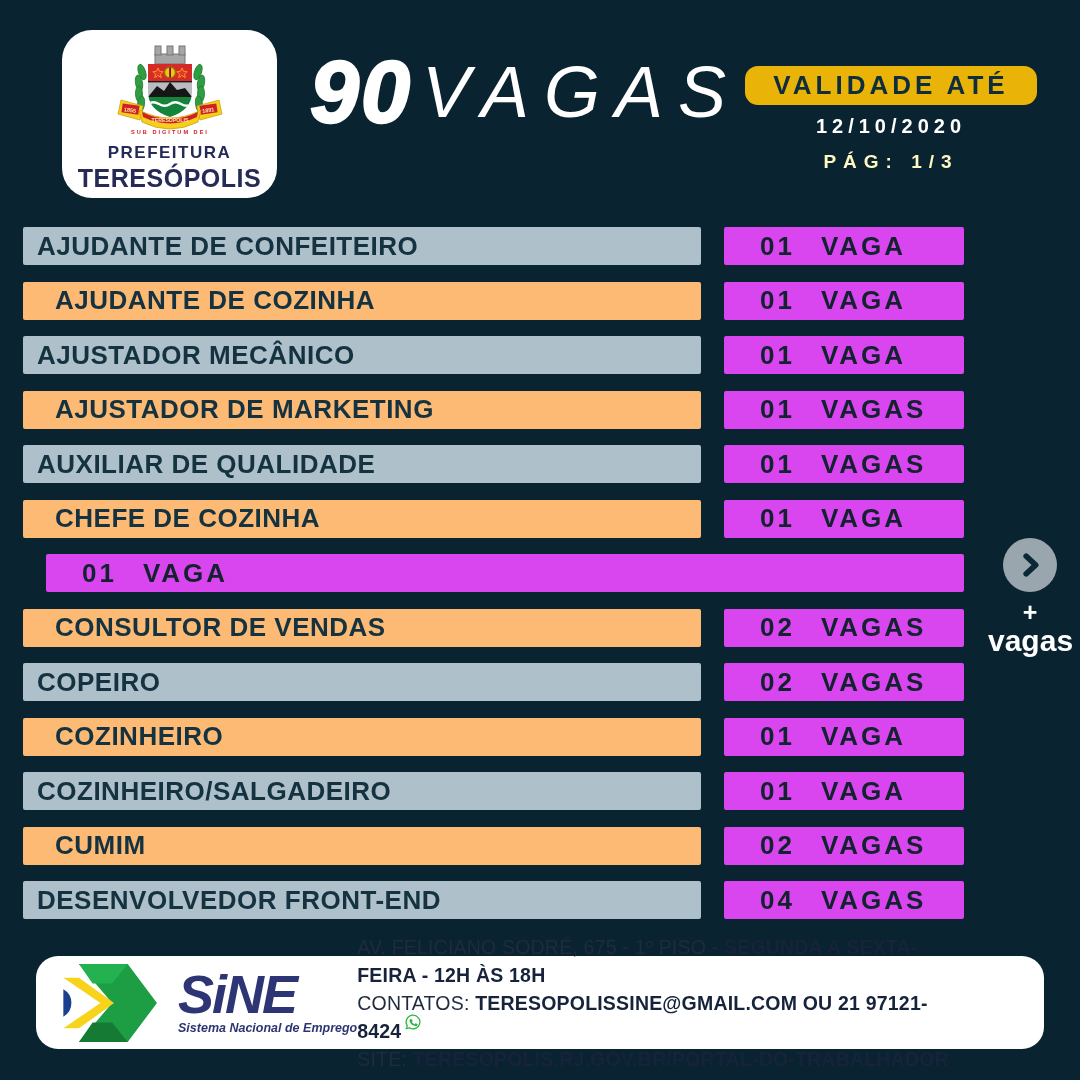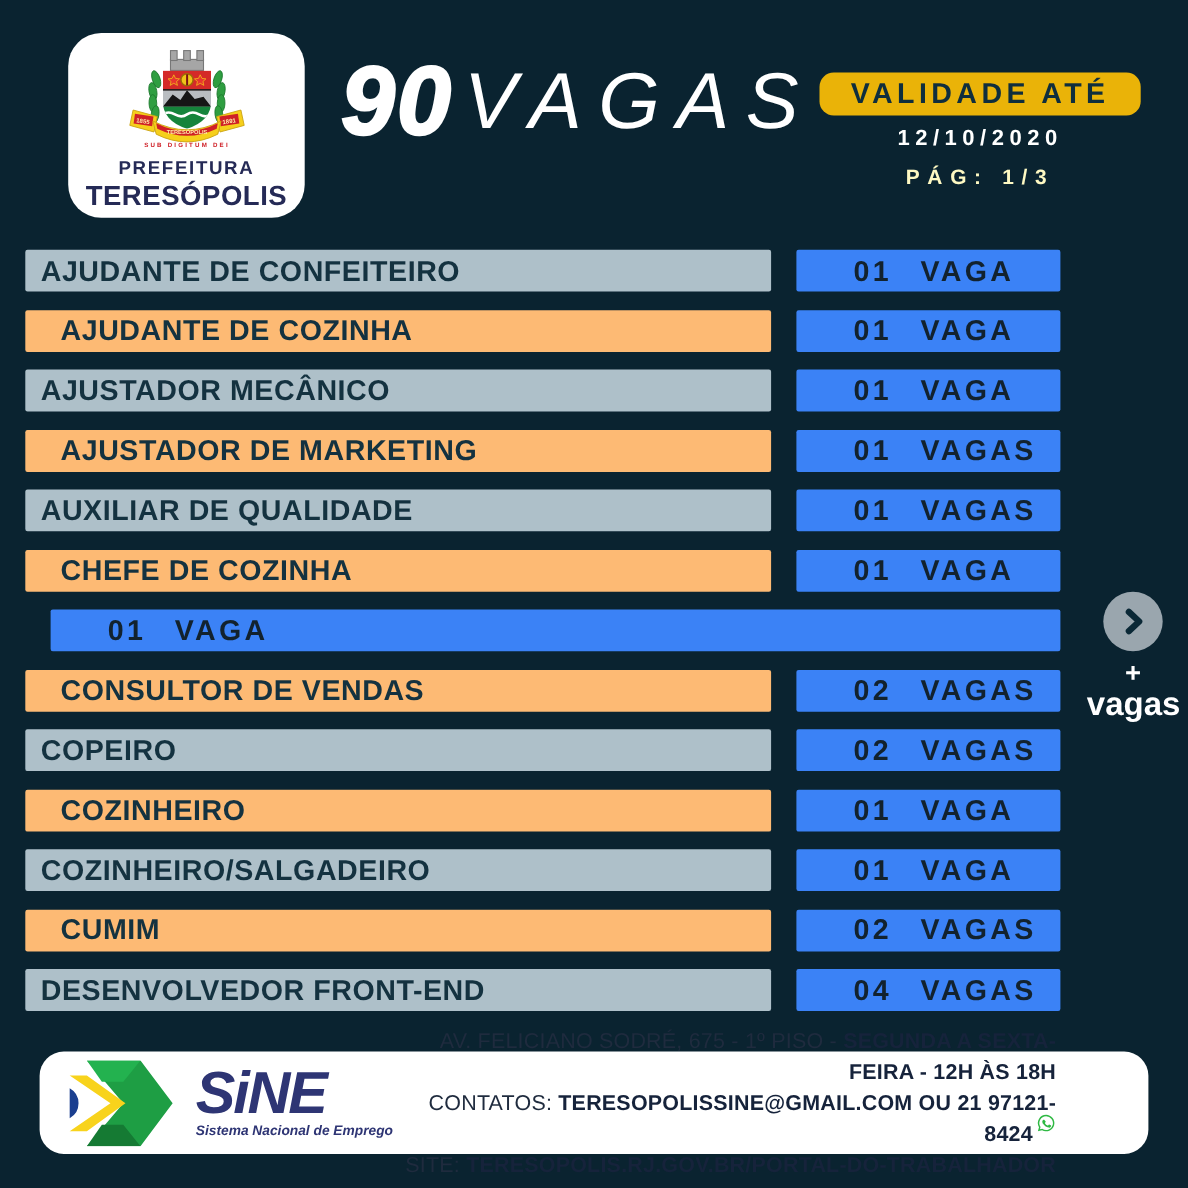--- a/index.html
+++ b/index.html
@@ -36,22 +36,22 @@
   
   .rows{position:absolute;left:23px;top:227px;width:941px;}
   .row{display:flex;height:38px;margin-bottom:16.5px;}
   .row-label{
     width:678px;background:#aec0c9;border-radius:2px;display:flex;align-items:center;
     padding-left:14px;box-sizing:border-box;
   }
   .row-label.dark{background:#fdba74;padding-left:32px;}
   .row-label span{font-size:26px;font-weight:bold;letter-spacing:.5px;color:#143240;}
   .badge{
-    margin-left:23px;flex:1;background:#3b82f6;border-radius:2px;
-    display:flex;align-items:center;padding-left:52px;box-sizing:border-box;
+    margin-left:23px;flex:1;background:#d946ef;border-radius:2px;
+    display:flex;align-items:center;padding-left:36px;box-sizing:border-box;
   }
   .badge span{font-size:26px;font-weight:bold;letter-spacing:3px;color:#12222e;}
   .badge .unit{margin-left:26px;}
   
   .more-rail{position:absolute;left:988px;top:538px;width:84px;text-align:center;}
   .next-circle{
     width:54px;height:54px;border-radius:50%;background:#9aa6ae;margin:0 auto;
     display:flex;align-items:center;justify-content:center;cursor:pointer;
   }
   .more-plus{color:#ffffff;font-size:25px;font-weight:bold;line-height:1;margin-top:8px;}
@@ -61,21 +61,21 @@
     position:absolute;left:36px;top:956px;width:1008px;height:93px;background:#ffffff;
     border-radius:22px;display:flex;align-items:center;box-sizing:border-box;padding-left:26px;
   }
   .sine{display:flex;align-items:center;}
   .sine-text{margin-left:8px;}
   .sine-name{
     font-size:54px;font-weight:bold;font-style:italic;color:#2e3574;
     letter-spacing:-2px;line-height:.9;
   }
   .sine-sub{font-size:12.5px;font-weight:bold;font-style:italic;color:#2e3574;margin-top:2px;}
-  .info{flex:1;padding-right:84px;text-align:right;color:#1f2b3e;}
+  .info{flex:1;padding-right:84px;text-align:left;color:#1f2b3e;}
   .info .line{font-size:19.5px;line-height:28px;letter-spacing:.2px;}
   .info b{font-weight:bold;color:#16233b;}
   .wa-icon{position:relative;top:-7px;margin-left:3px;}
 </style>
 </head>
 <body>
 
 <div class="poster">
 
   <div class="logo-card">

